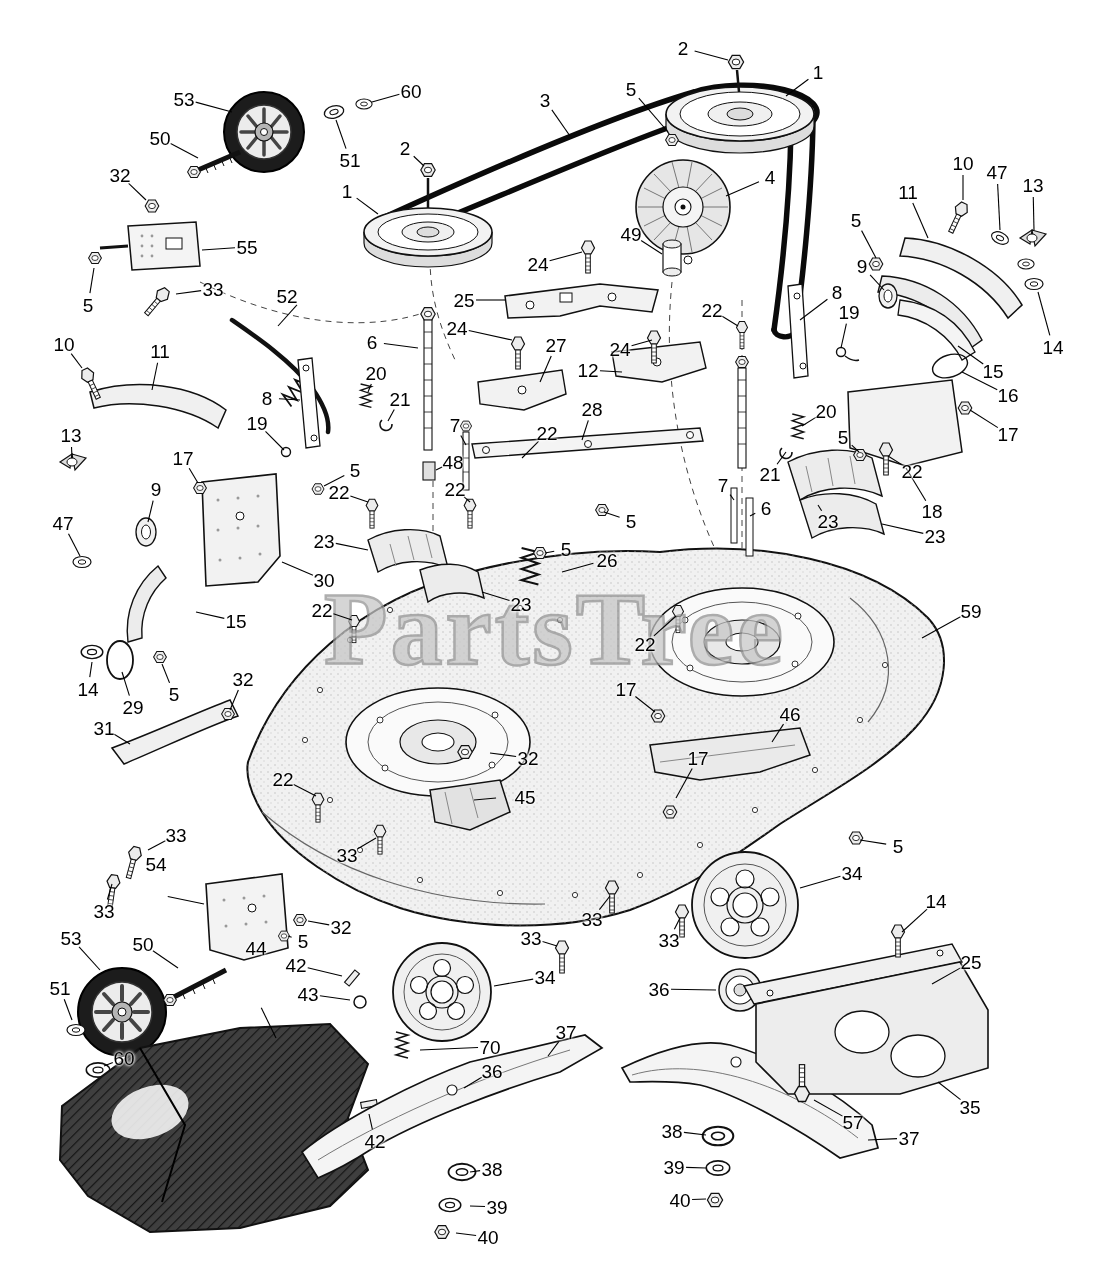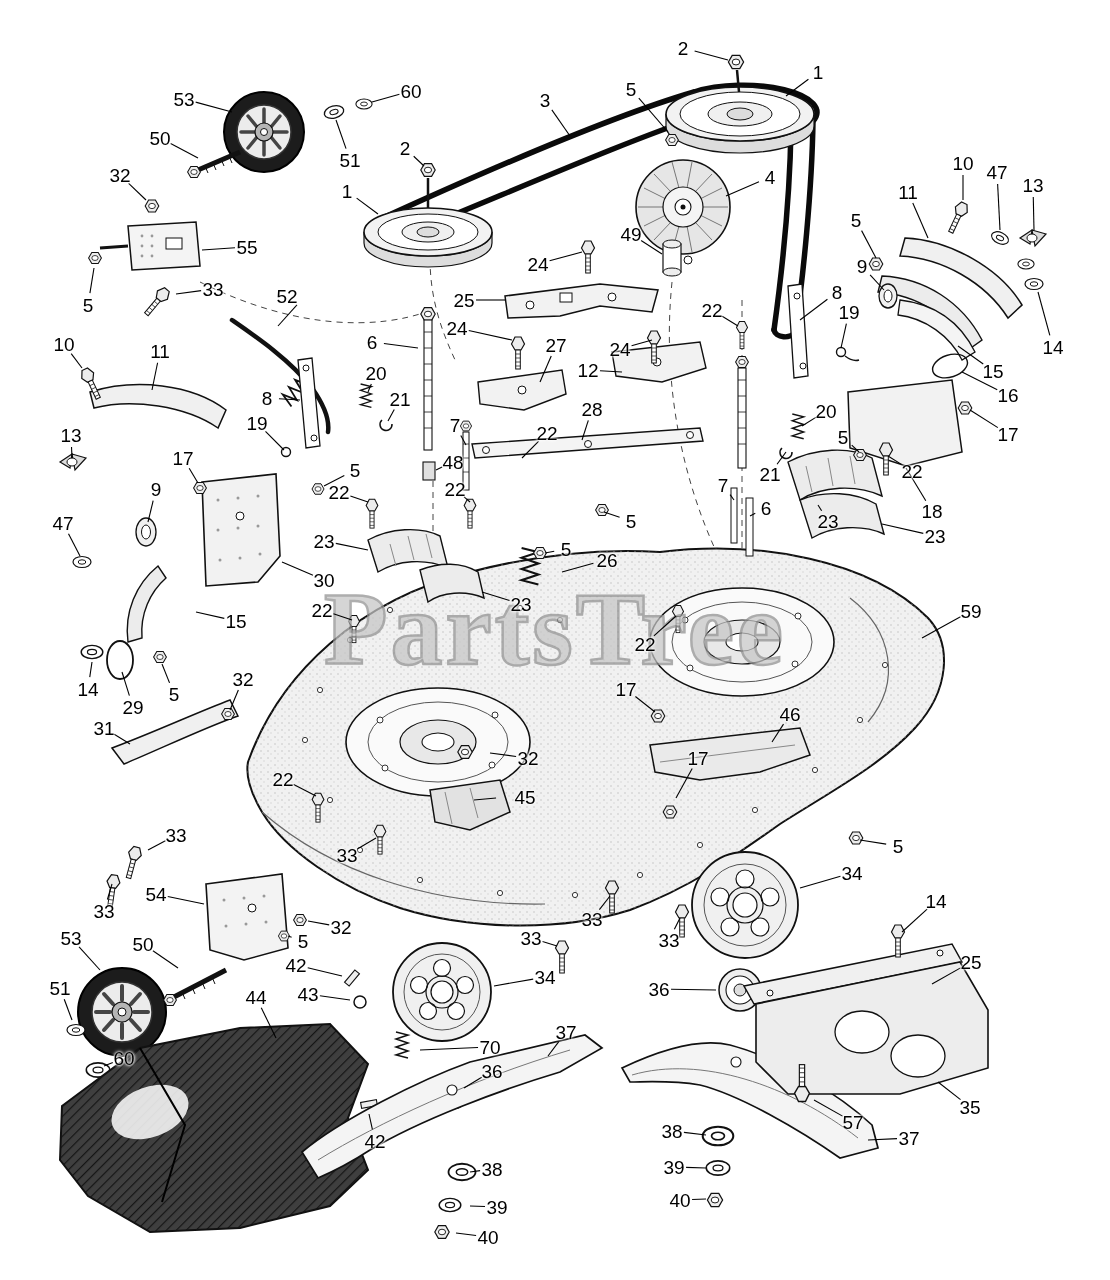--- a/index.html
+++ b/index.html
@@ -689,37 +689,37 @@
       <span class="callout" style="left: 626px; top: 689px;">17</span>
       <span class="callout" style="left: 790px; top: 714px;">46</span>
       <span class="callout" style="left: 528px; top: 758px;">32</span>
       <span class="callout" style="left: 698px; top: 758px;">17</span>
       <span class="callout" style="left: 283px; top: 779px;">22</span>
       <span class="callout" style="left: 508px; top: 797px; margin-left: 17px;">45</span>
       <span class="callout" style="left: 176px; top: 835px;">33</span>
       <span class="callout" style="left: 347px; top: 855px;">33</span>
       <span class="callout" style="left: 898px; top: 846px;">5</span>
       <span class="callout" style="left: 104px; top: 911px;">33</span>
-      <span class="callout" style="left: 156px; top: 894px;">54</span>
+      <span class="callout" style="left: 156px; top: 864px;">54</span>
       <span class="callout" style="left: 852px; top: 873px;">34</span>
       <span class="callout" style="left: 341px; top: 927px;">32</span>
       <span class="callout" style="left: 303px; top: 941px;">5</span>
       <span class="callout" style="left: 592px; top: 919px;">33</span>
       <span class="callout" style="left: 531px; top: 938px;">33</span>
       <span class="callout" style="left: 669px; top: 940px;">33</span>
       <span class="callout" style="left: 936px; top: 901px;">14</span>
       <span class="callout" style="left: 71px; top: 938px;">53</span>
       <span class="callout" style="left: 143px; top: 944px;">50</span>
       <span class="callout" style="left: 296px; top: 965px;">42</span>
       <span class="callout" style="left: 308px; top: 994px;">43</span>
       <span class="callout" style="left: 60px; top: 988px;">51</span>
       <span class="callout" style="left: 545px; top: 977px;">34</span>
       <span class="callout" style="left: 659px; top: 989px;">36</span>
       <span class="callout" style="left: 971px; top: 962px;">25</span>
-      <span class="callout" style="left: 256px; top: 997px;">44</span>
+      <span class="callout" style="left: 256px; top: 948px;">44</span>
       <span class="callout" style="left: 124px; top: 1058px;">60</span>
       <span class="callout" style="left: 490px; top: 1047px;">70</span>
       <span class="callout" style="left: 492px; top: 1071px;">36</span>
       <span class="callout" style="left: 566px; top: 1032px;">37</span>
       <span class="callout" style="left: 970px; top: 1107px;">35</span>
       <span class="callout" style="left: 853px; top: 1122px;">57</span>
       <span class="callout" style="left: 375px; top: 1141px;">42</span>
       <span class="callout" style="left: 672px; top: 1131px;">38</span>
       <span class="callout" style="left: 909px; top: 1138px;">37</span>
       <span class="callout" style="left: 674px; top: 1167px;">39</span>

